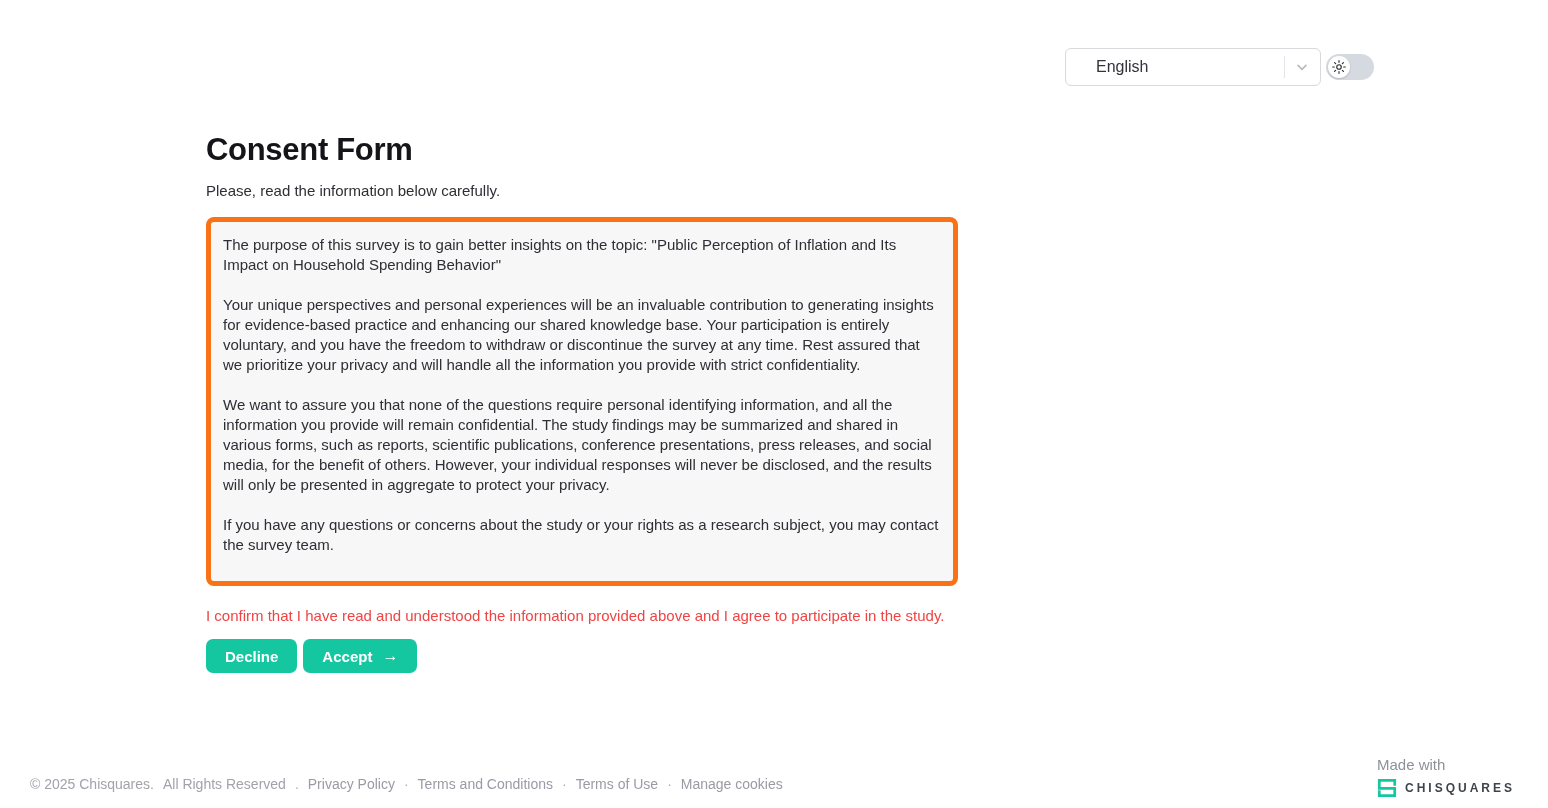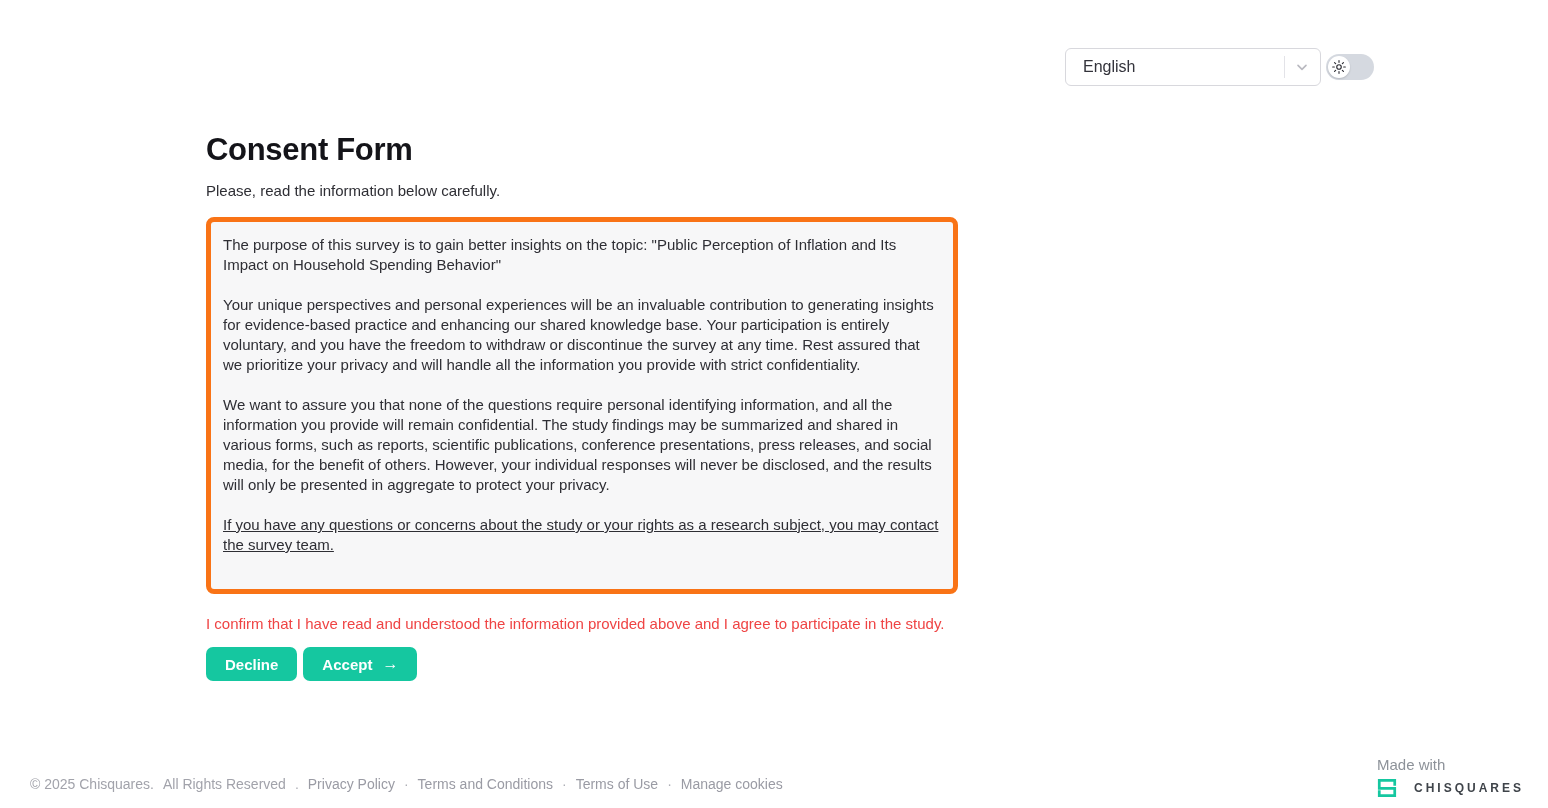--- a/index.html
+++ b/index.html
@@ -13,21 +13,21 @@
   }
   .page { position: relative; width: 1548px; height: 808px; }
 
   
   .lang-select {
     position: absolute; left: 1065px; top: 48px;
     width: 256px; height: 38px;
     border: 1px solid #d8d8dd; border-radius: 6px;
     background: #ffffff;
     display: flex; align-items: center;
-    padding-left: 17px;
+    padding-left: 30px;
     cursor: pointer;
   }
   .lang-select .value { font-size: 16px; color: #33333b; flex: 1; }
   .lang-select .divider { width: 1px; height: 22px; background: #e3e3e8; margin-right: 9px; }
   .lang-select .chev { display: flex; align-items: center; margin-right: 10px; }
 
   .theme-toggle {
     position: absolute; left: 1326px; top: 54px;
     width: 48px; height: 26px;
     background: #d5d9e0; border-radius: 13px;
@@ -53,21 +53,21 @@
     margin-top: 18px;
     background: #f7f7f8;
     border: 5px solid #f97316;
     border-radius: 8px;
     padding: 13px 12px 22px 12px;
   }
   .consent-box p {
     font-size: 15px; line-height: 20px; color: #2e2e34;
     margin-bottom: 20px;
   }
-  .consent-box p:last-child { margin-bottom: 12px; text-decoration: underline; }
+  .consent-box p:last-child { margin-bottom: 4px; }
 
   .confirm-text { margin-top: 21px; font-size: 15px; color: #ef4444; }
 
   .btn-row { margin-top: 15px; display: flex; gap: 6px; }
   .btn {
     border: none; border-radius: 7px;
     height: 34px; padding: 0 19px;
     background: var(--accent, #15c7a0);
     color: #ffffff; font-size: 15px; font-weight: 700;
     font-family: "Liberation Sans", sans-serif;
@@ -81,21 +81,21 @@
     position: absolute; left: 30px; bottom: 16px;
     font-size: 14px; color: #a2a3ab;
     display: flex; align-items: center; gap: 9px;
     white-space: nowrap;
   }
   .foot-left a { color: #9a9ba4; text-decoration: none; cursor: pointer; }
   .foot-left .sep { color: #aeafb6; }
 
   .foot-right { position: absolute; left: 1377px; bottom: 10px; }
   .made-with { font-size: 15px; color: #8d9299; }
-  .brand-row { margin-top: 5px; display: flex; align-items: center; gap: 17px; }
+  .brand-row { margin-top: 5px; display: flex; align-items: center; gap: 8px; }
   .brand-word {
     font-size: 12px; font-weight: 700; letter-spacing: 3px;
     color: #3f444a;
   }
 </style>
 </head>
 <body>
 
 <div class="page">
 

